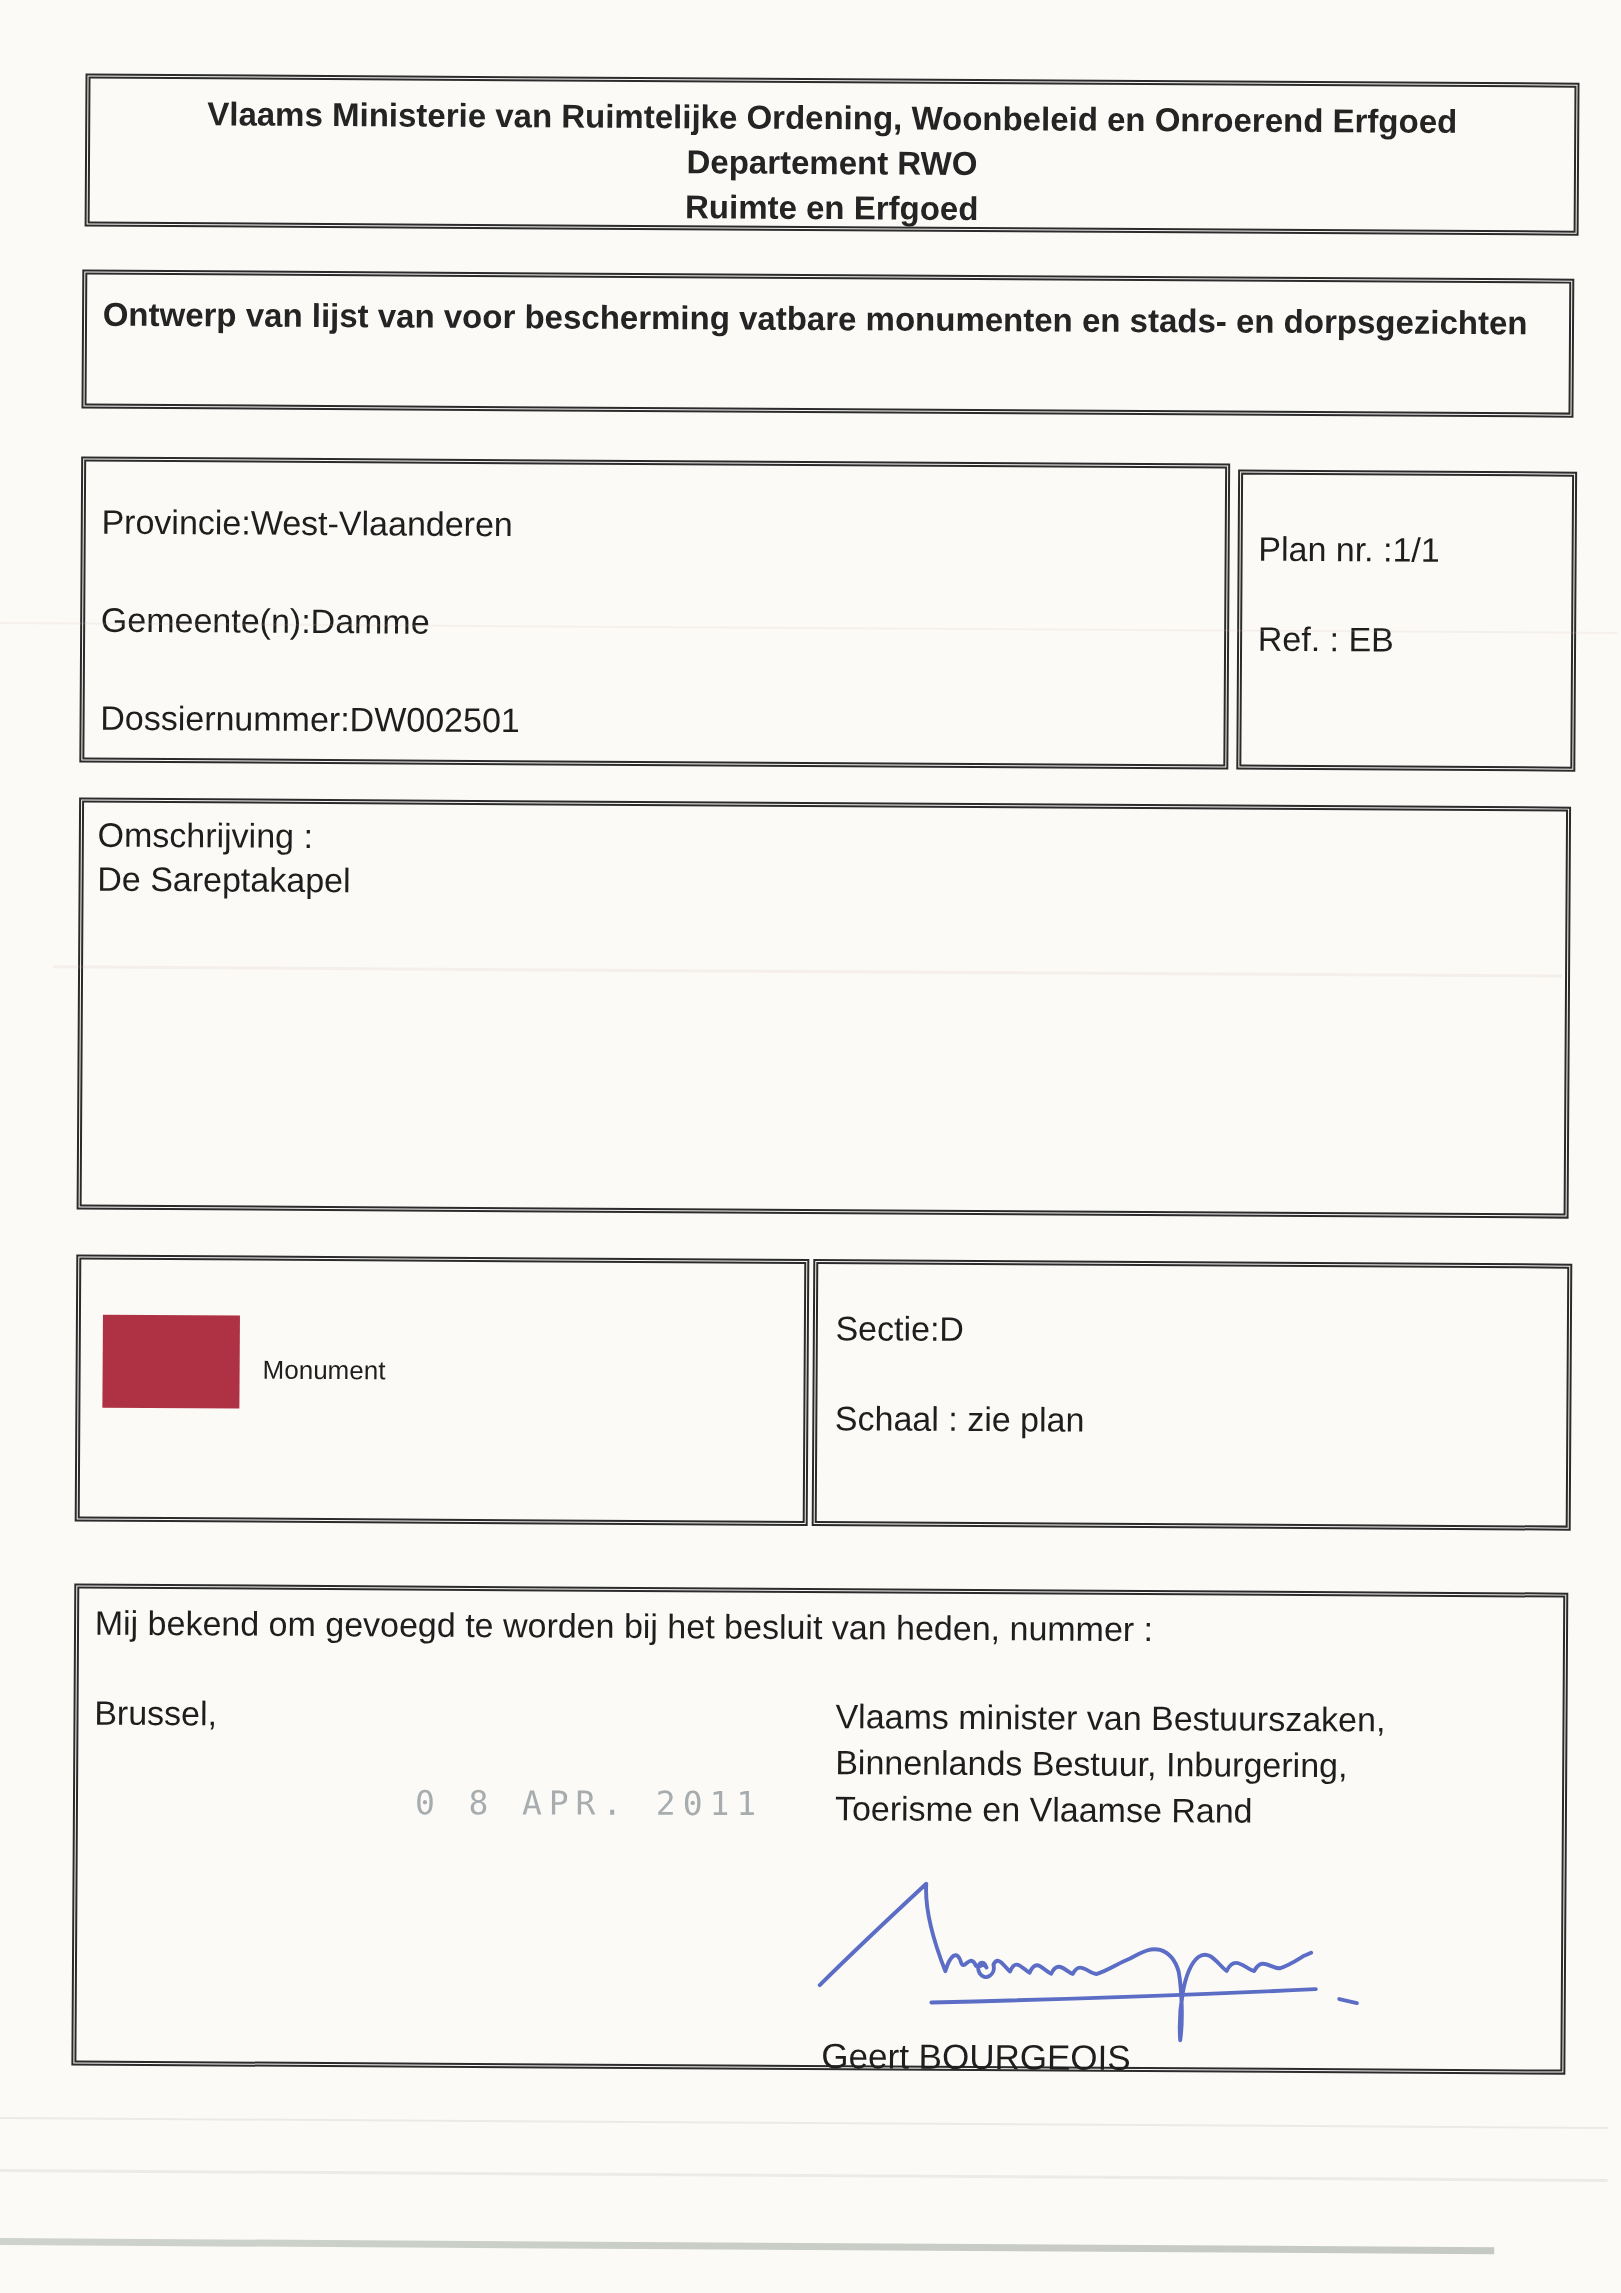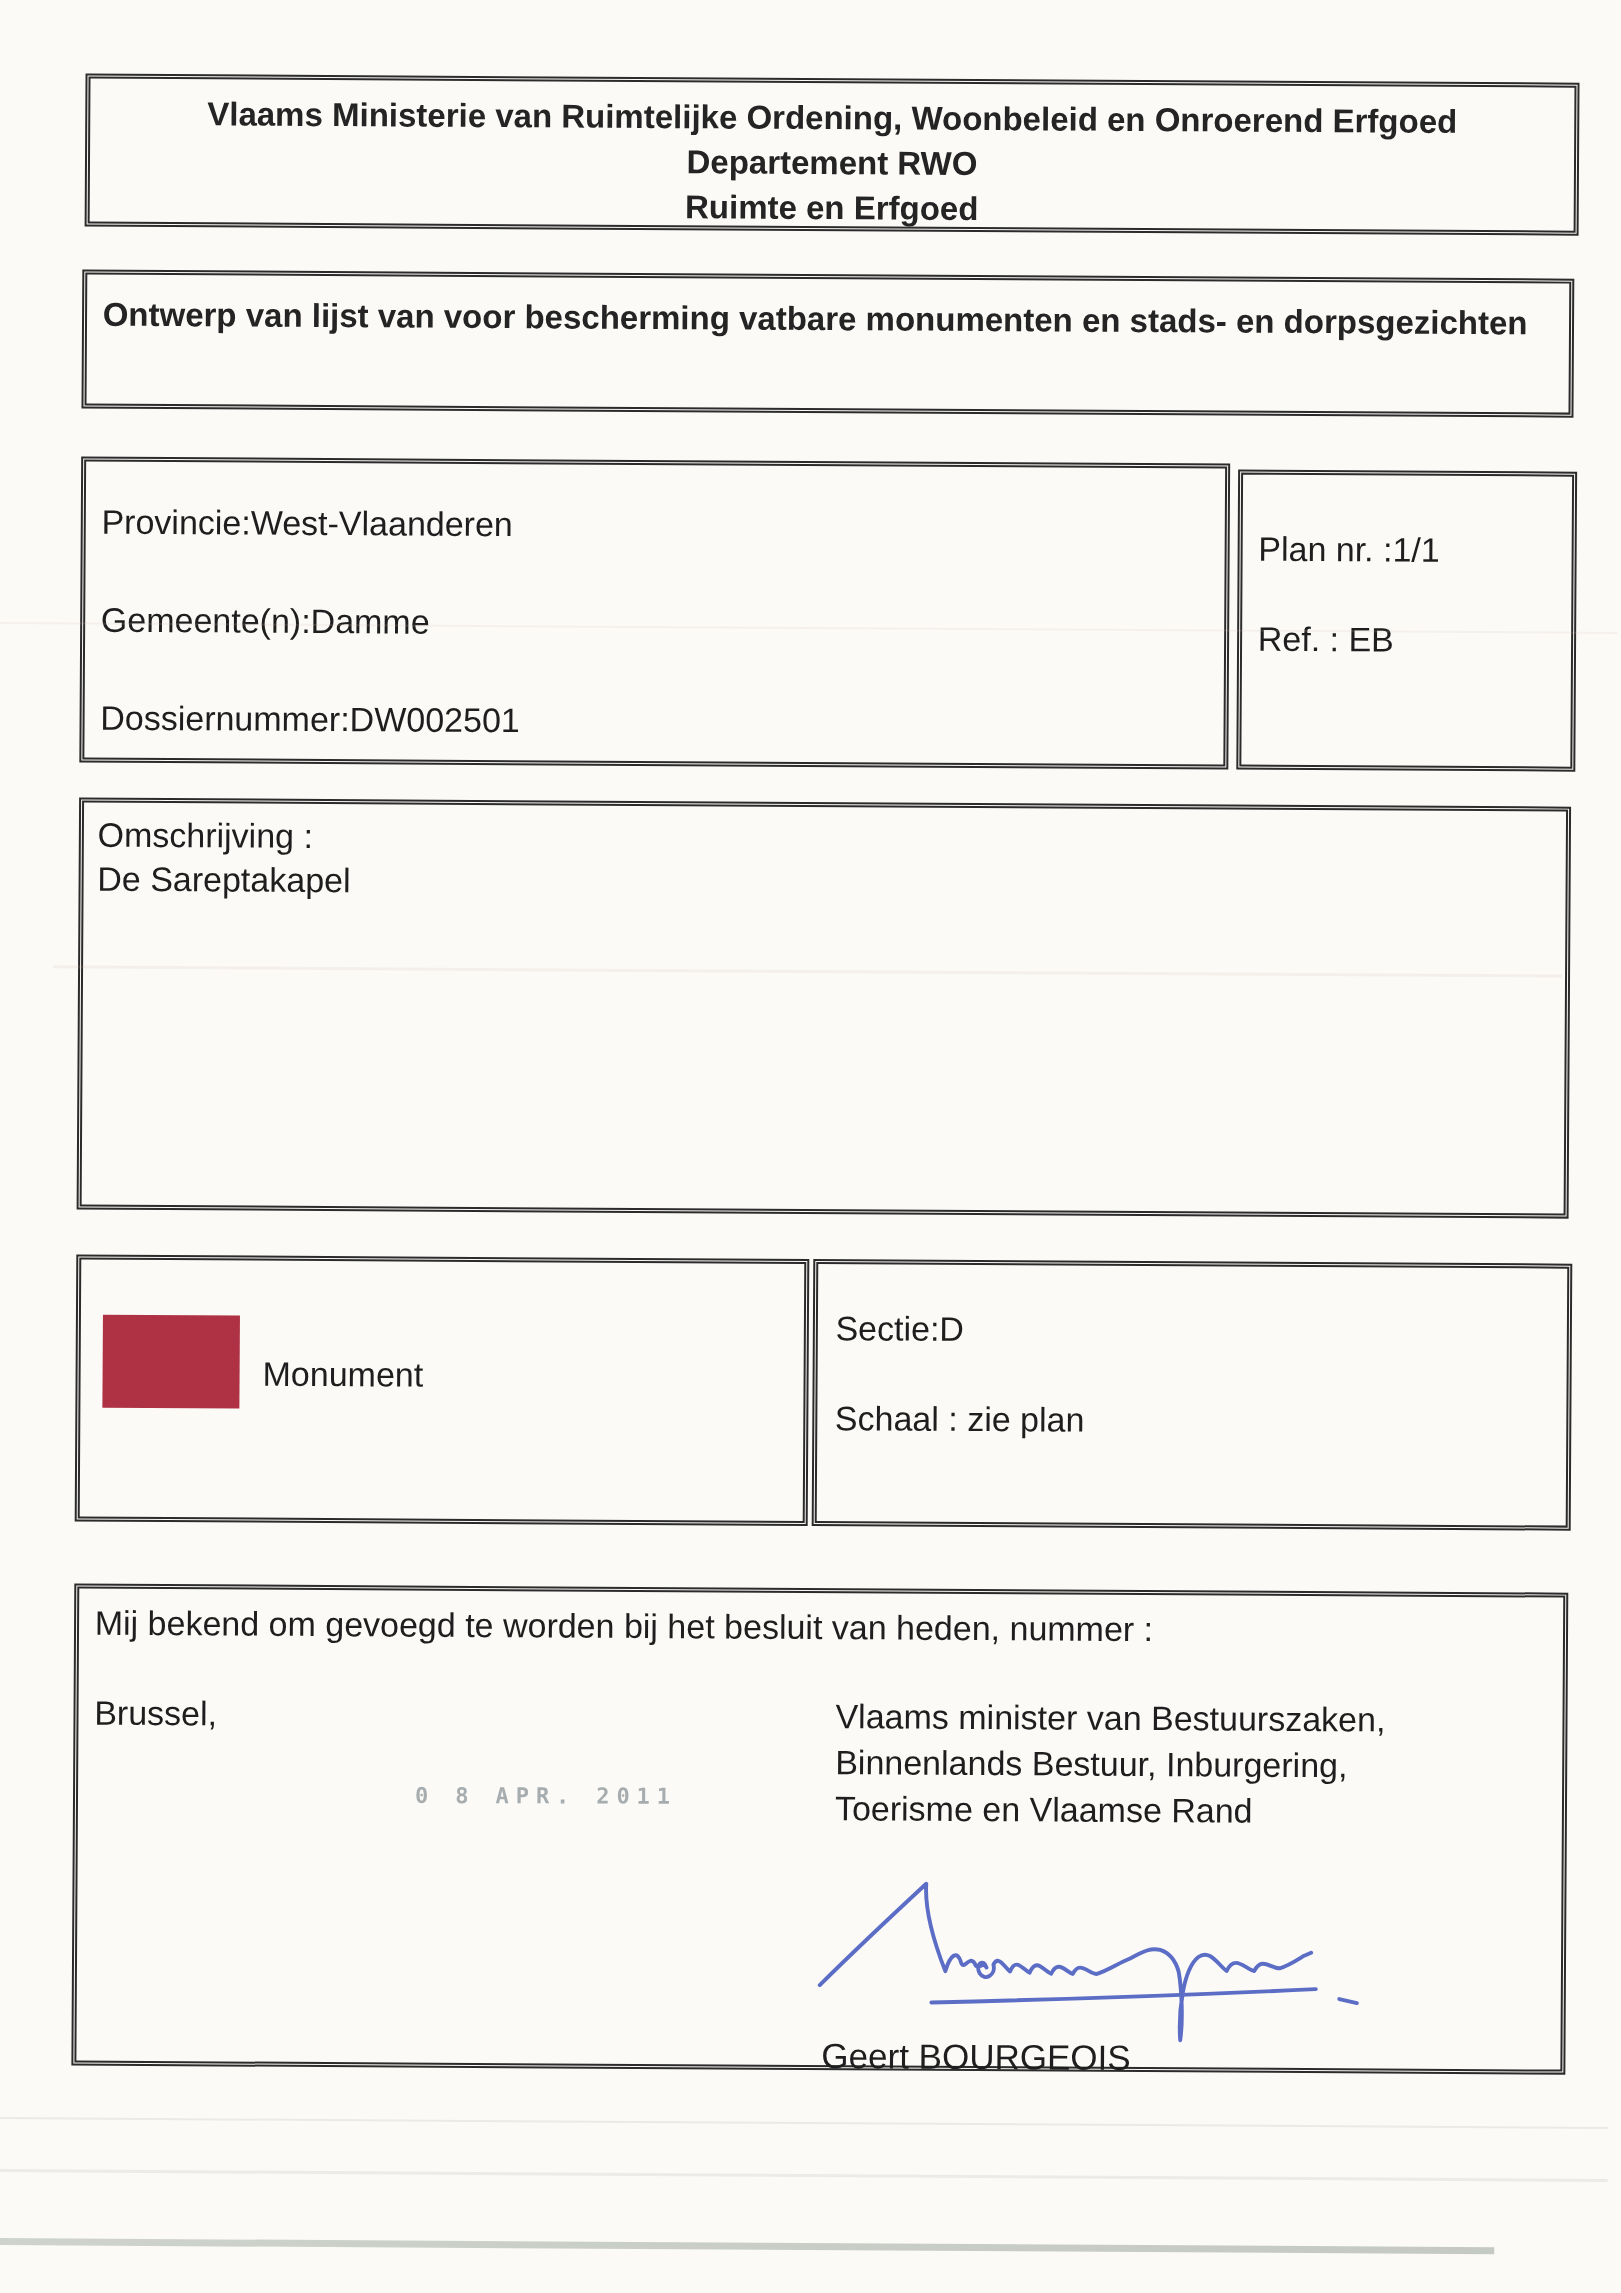--- a/index.html
+++ b/index.html
@@ -41,36 +41,36 @@
   .ln-ref    { margin-top: 51px; }
   
   .box-omschrijving { left: 84px; top: 802px; width: 1492px; height: 412px; padding: 9.8px 13.7px; }
   .box-omschrijving .ln { font-size: 34px; line-height: 44px; }
   
   .box-legend { left: 84px; top: 1259px; width: 733px; height: 267px; }
   .legend-swatch {
     position: absolute; left: 21.6px; top: 55px;
     width: 137px; height: 93px;
   }
-  .legend-label { position: absolute; left: 182px; top: 94px; font-size: 34px; }
+  .legend-label { position: absolute; left: 182px; top: 94px; font-size: 26px; }
   .box-kadaster { left: 821px; top: 1259px; width: 759px; height: 267px; padding-left: 17.6px; }
   .box-kadaster .ln { font-size: 34px; line-height: 39px; }
   .ln-sectie { margin-top: 45px; }
   .ln-schaal { margin-top: 51px; }
   
   .box-besluit { left: 84px; top: 1588px; width: 1494px; height: 482px; padding: 13.7px 15.7px; }
   .box-besluit .ln { font-size: 34px; line-height: 41px; }
   .ln-place { margin-top: 49px; }
   .minister-block { position: absolute; left: 757px; top: 100px; }
   .minister-block .ln { font-size: 34px; line-height: 46px; }
   .date-stamp {
     position: absolute; left: 337px; top: 192px;
     font-family: "DejaVu Sans Mono", monospace;
-    font-weight: bold;
-    font-size: 22px;
+    font-weight: normal;
+    font-size: 33px;
     letter-spacing: 6.9px;
     opacity: 0.85;
     text-shadow: 0 0 1px rgba(255,255,255,0.6);
     transform: rotate(-0.2deg);
   }
   .signature-wrap { position: absolute; left: 737px; top: 282px; width: 549px; height: 172px; }
   .signatory { position: absolute; left: 745px; top: 443px; font-size: 35px; }
   
   .artifact { position: absolute; pointer-events: none; }
   .artifact-band  { left: 7.8px;  top: 2243px; width: 1500px; height: 6.9px;

